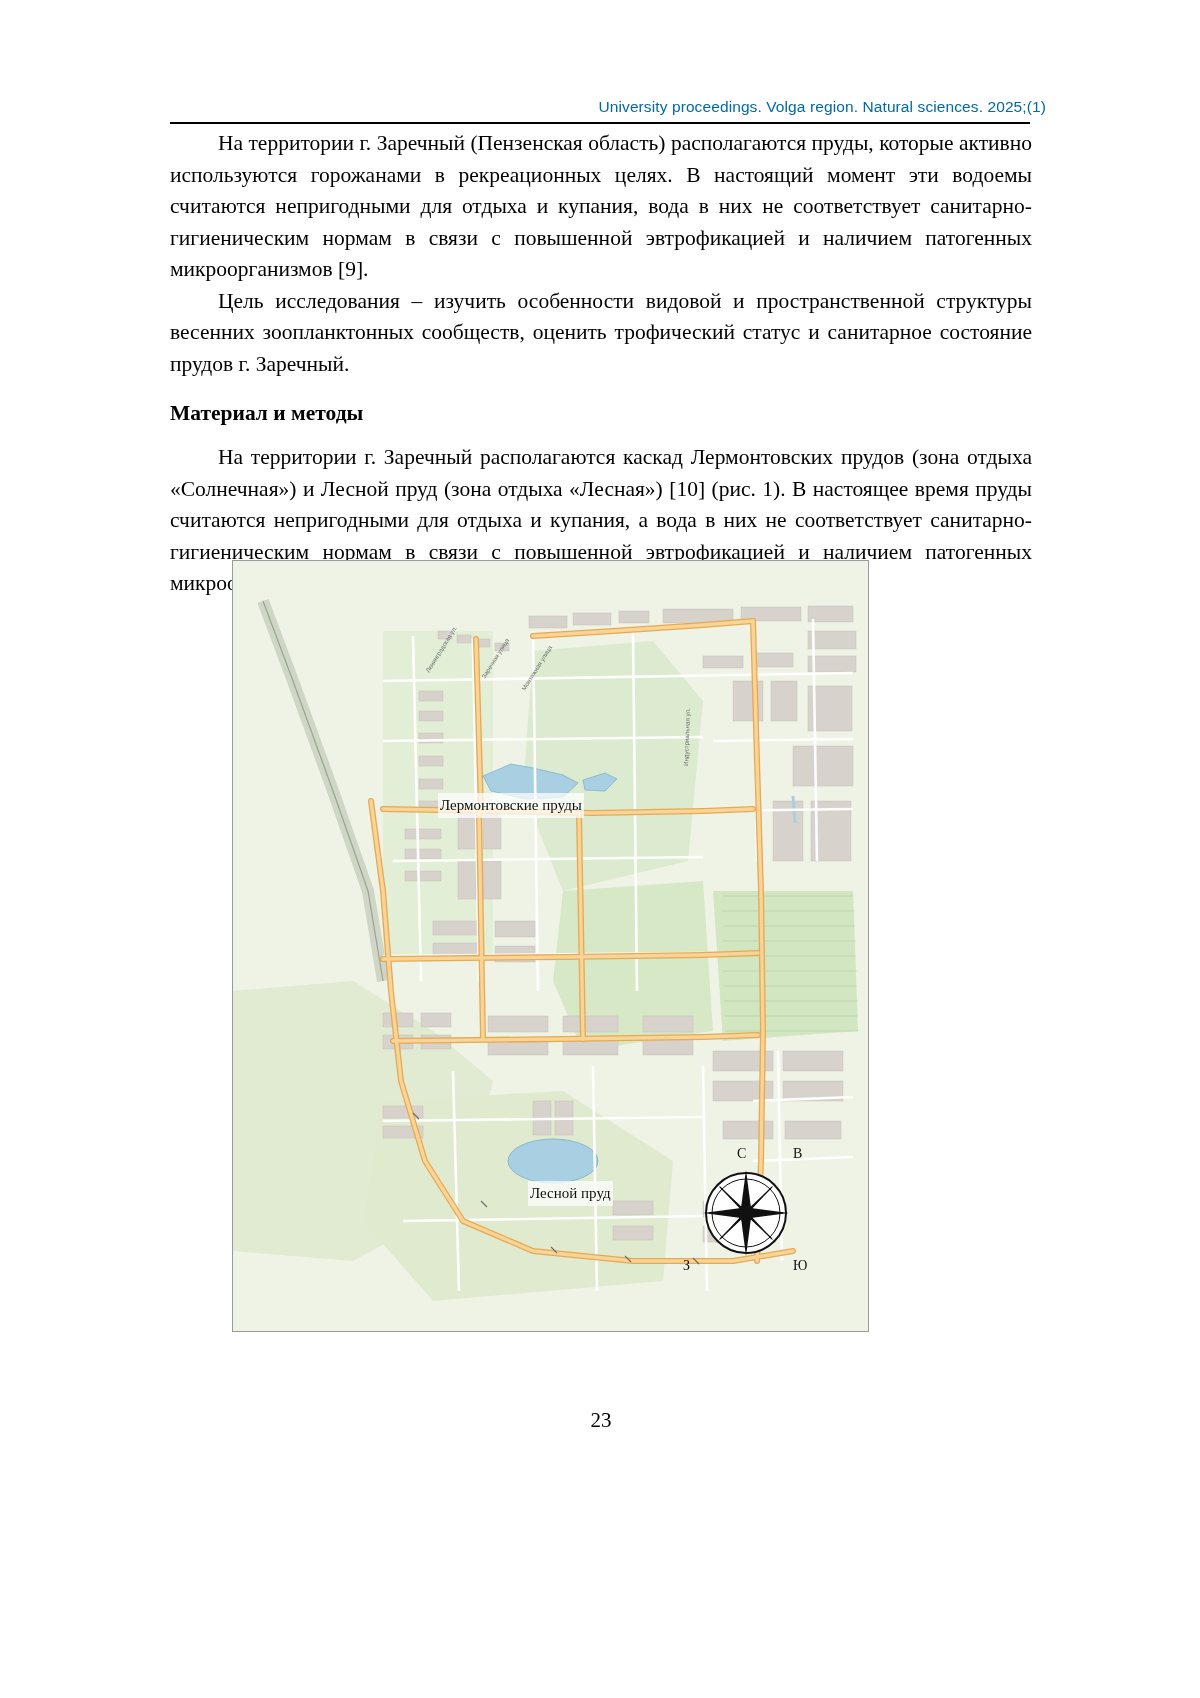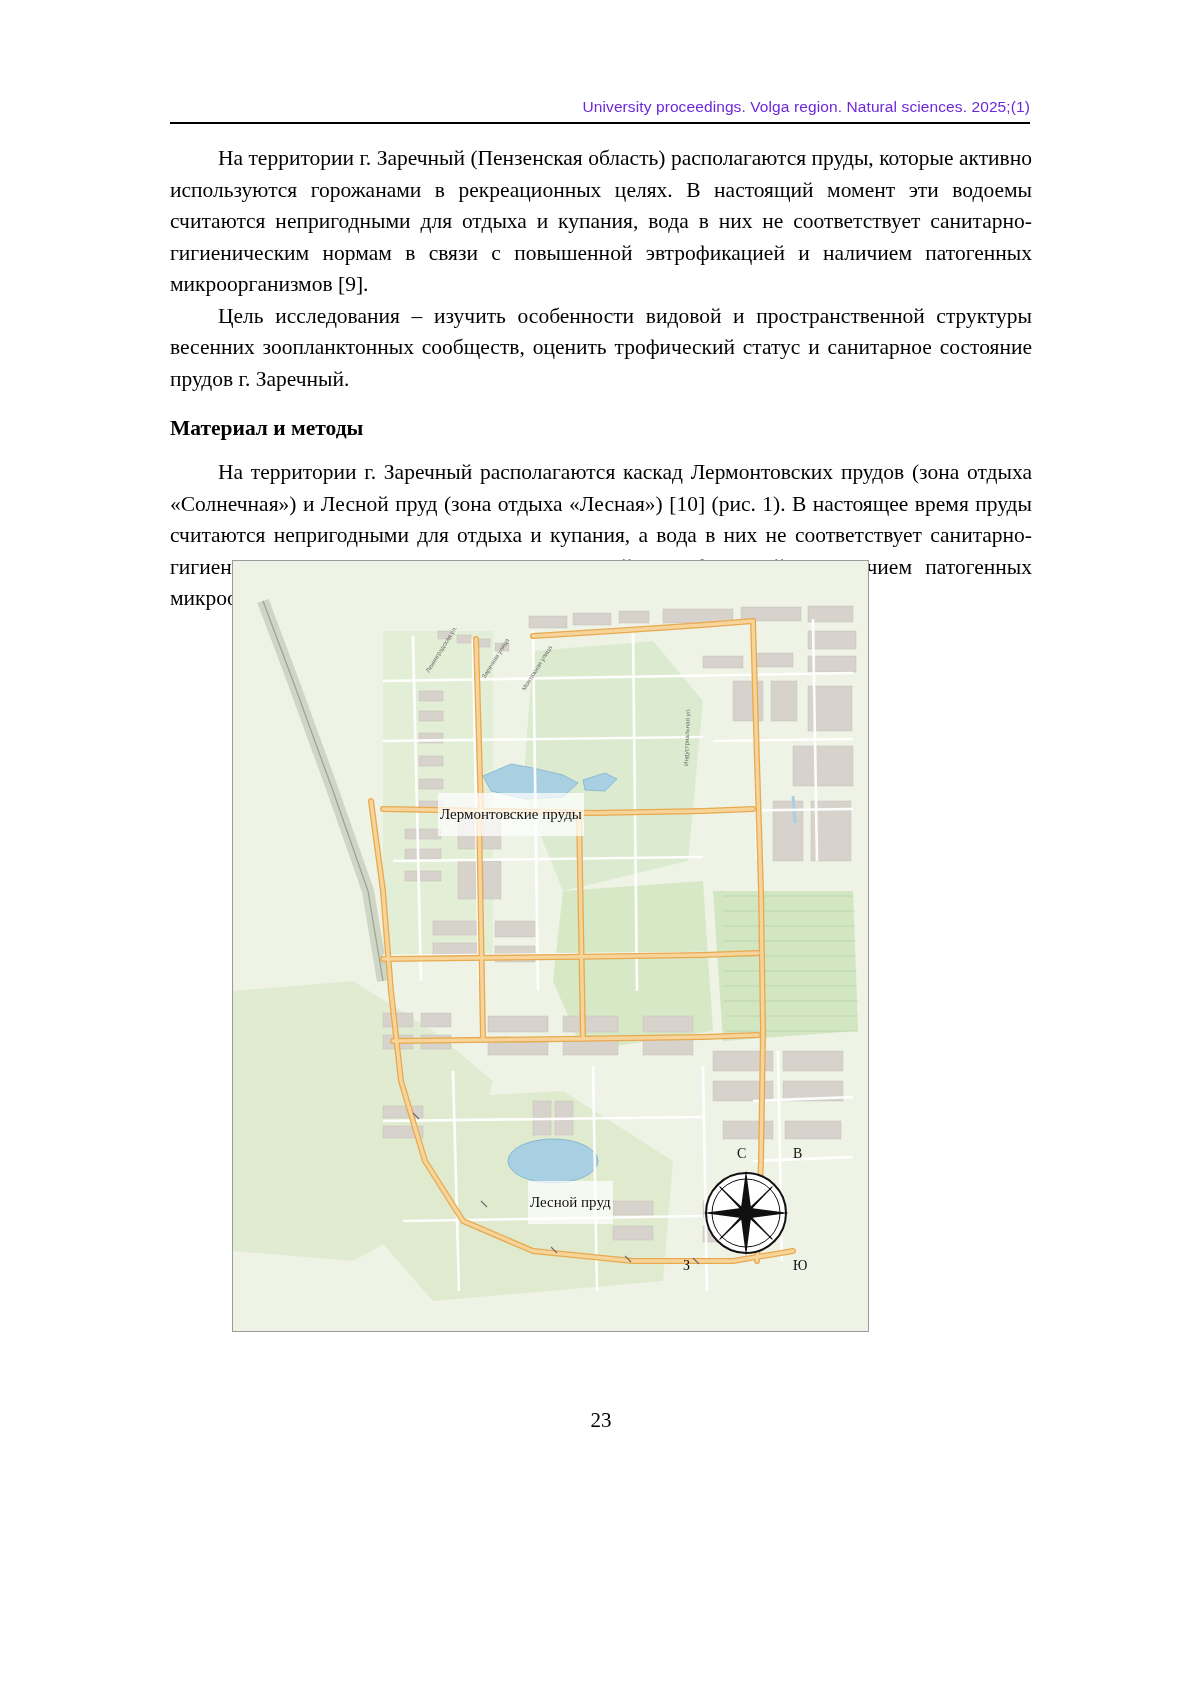--- a/index.html
+++ b/index.html
@@ -16,41 +16,41 @@
     overflow: hidden;
   }
   .page {
     position: absolute;
     left: 0; top: 0;
     width: 1200px;
     height: 1698px;
   }
   .running-head {
     position: absolute;
-    left: 170px;
+    left: 186px;
     top: 98px;
     width: 860px;
     text-align: right;
     font-family: "Liberation Sans", sans-serif;
     font-size: 15.5px;
-    color: #6d28d9;
+    color: #0369a1;
     letter-spacing: 0.1px;
   }
   .head-rule {
     position: absolute;
     left: 170px;
     top: 122px;
     width: 860px;
     height: 1.6px;
     background: #000000;
   }
   .body-col {
     position: absolute;
     left: 170px;
-    top: 143px;
+    top: 128px;
     width: 862px;
   }
   p.para {
     margin: 0;
     text-align: justify;
     text-justify: inter-word;
     font-size: 21.5px;
     line-height: 31.5px;
     text-indent: 48px;
     hyphens: manual;
@@ -75,21 +75,21 @@
     background: #eef3e6;
     overflow: hidden;
   }
   .map-svg { display: block; width: 100%; height: 100%; }
   .map-label {
     position: absolute;
     font-family: "Liberation Serif", serif;
     font-size: 15px;
     color: #111;
     background: rgba(255,255,255,0.72);
-    padding: 13px 2px;
+    padding: 4px 2px;
     white-space: nowrap;
   }
   .label-lermontov { left: 205px; top: 232px; }
   .label-lesnoy { left: 272px; top: 620px; margin-left: 23px; }
   .compass {
     position: absolute;
     left: 448px;
     top: 585px;
     width: 130px;
     height: 135px;

